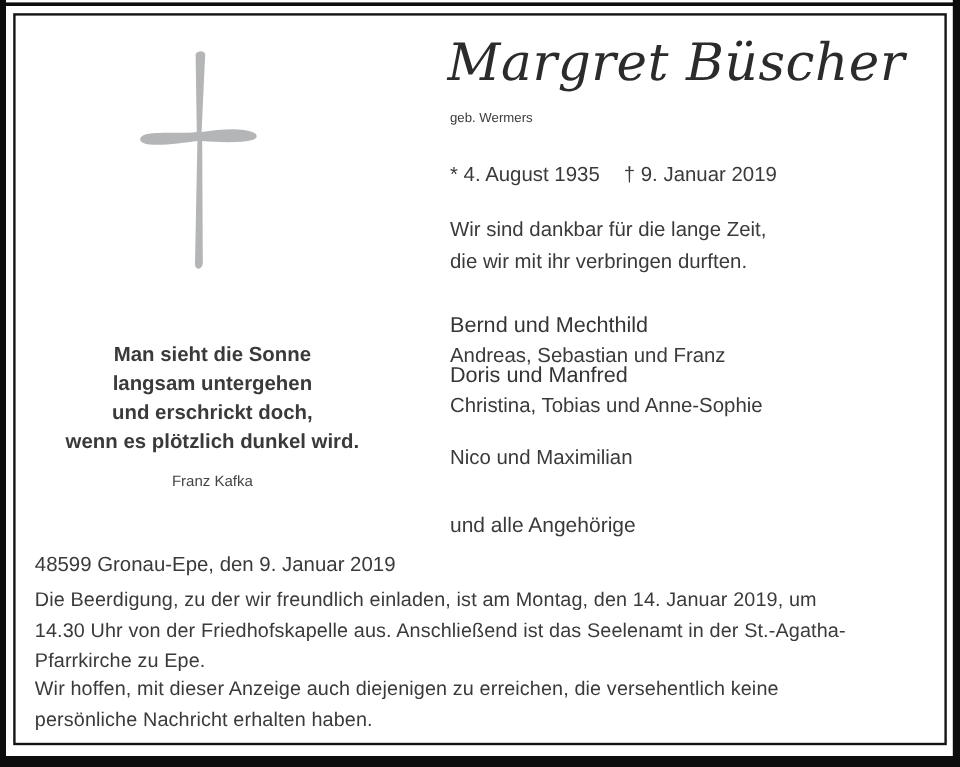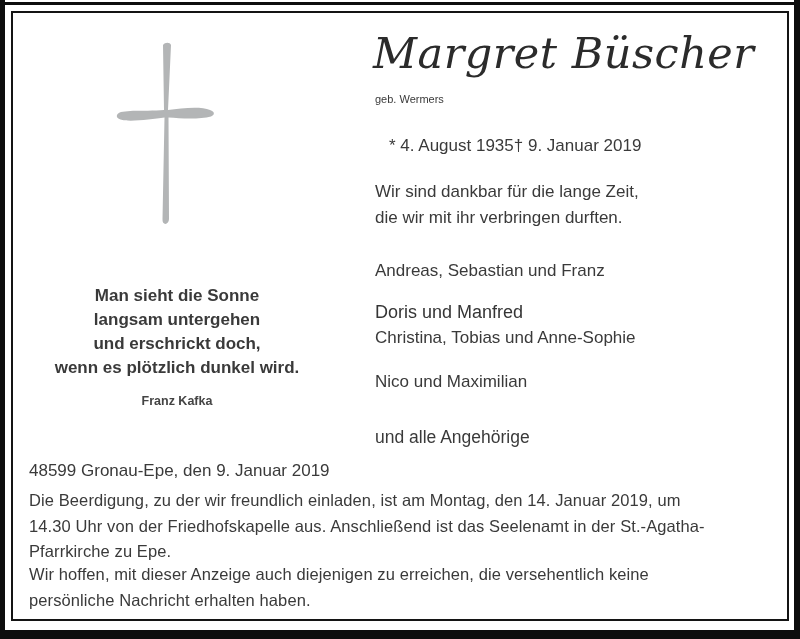--- a/index.html
+++ b/index.html
@@ -12,28 +12,28 @@
   .edge-right{left:794px;top:0;width:6px;height:639px;}
   .edge-bottom{left:0;top:630px;width:800px;height:9px;}
   
   .frame{position:absolute;left:11px;top:11px;width:778px;height:610px;
          border:2px solid #141414;box-sizing:border-box;}
   
   .cross{position:absolute;left:112px;top:41px;}
   
   .poem-block{position:absolute;left:18px;top:284px;width:318px;text-align:center;}
   .poem{font-size:17px;line-height:24px;white-space:pre-line;font-weight:bold;}
-  .poem-author{margin-top:14px;font-size:12.5px;color:#444;font-weight:bold;}
+  .poem-author{margin-top:14px;font-size:12.5px;color:#444;}
   
   .right-col{position:absolute;left:373px;top:0;width:412px;}
   .title{position:absolute;top:28px;left:0;width:412px;
          font-family:"DejaVu Serif","Liberation Serif",serif;font-style:italic;
          font-size:43px;letter-spacing:.5px;color:#2b2b2b;white-space:nowrap;}
   .maiden{position:absolute;top:89px;left:2px;font-size:11px;line-height:20px;}
-  .dates{position:absolute;top:136px;left:16px;display:flex;font-size:17px;line-height:20px;}
+  .dates{position:absolute;top:136px;left:2px;display:flex;gap:20px;font-size:17px;line-height:20px;}
   .thanks{position:absolute;top:179px;left:2px;font-size:17px;line-height:25.5px;white-space:pre-line;}
   .mourner-group{position:absolute;left:2px;}
   .g1{top:258px;} .g2{top:299px;} .g3{top:369px;}
   .mourner-names{font-size:18px;line-height:26px;color:#353535;}
   .mourner-children{font-size:17px;line-height:25px;}
   .mourners-closing{position:absolute;left:2px;top:424px;font-size:17.5px;line-height:26px;}
   
   .place-date{position:absolute;left:29px;top:458px;font-size:17px;line-height:26px;}
   .funeral{position:absolute;left:29px;top:488px;font-size:16.5px;line-height:25.6px;
            letter-spacing:.1px;white-space:pre;}
@@ -82,20 +82,21 @@
 
     <div class="dates">
       <span>* 4. August 1935</span>
       <span>† 9. Januar 2019</span>
     </div>
 
     <div class="thanks">Wir sind dankbar für die lange Zeit,
 die wir mit ihr verbringen durften.</div>
 
     <div class="mourner-group g1">
+      <div class="mourner-names">Bernd und Mechthild</div>
       <div class="mourner-children">Andreas, Sebastian und Franz</div>
     </div>
     <div class="mourner-group g2">
       <div class="mourner-names">Doris und Manfred</div>
       <div class="mourner-children">Christina, Tobias und Anne-Sophie</div>
     </div>
     <div class="mourner-group g3">
       <div class="mourner-children">Nico und Maximilian</div>
     </div>
     <div class="mourners-closing">und alle Angehörige</div>

